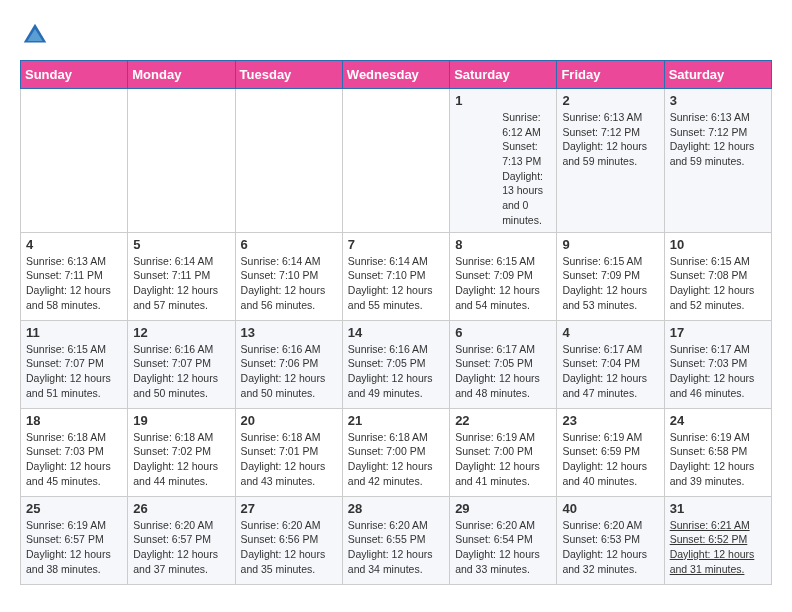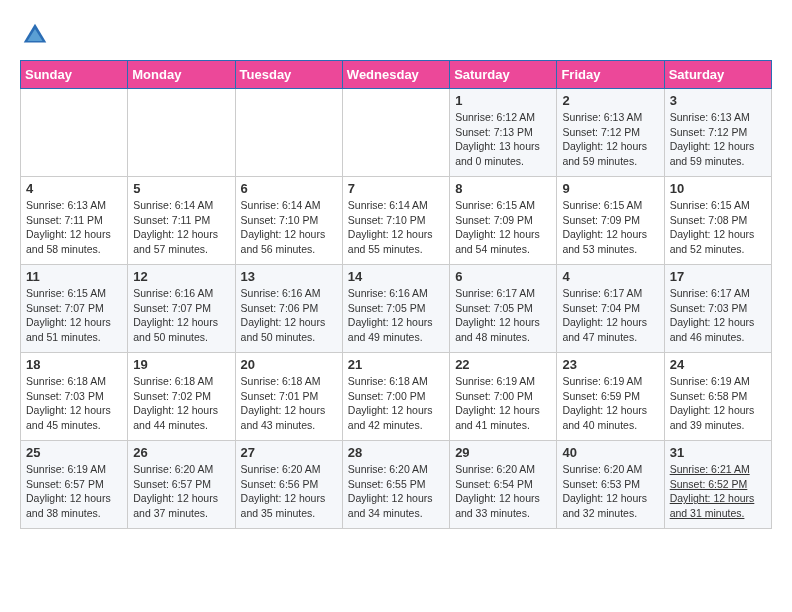--- a/index.html
+++ b/index.html
@@ -130,21 +130,21 @@
       </tr>
   </thead>
   <tbody id="calendar-body">
   <tr>
         <td class="empty-cell"></td>
         <td class="empty-cell"></td>
         <td class="empty-cell"></td>
         <td class="empty-cell"></td>
         <td>
           <span class="day-num">1</span>
-          <div class="day-info" style="white-space: pre-line;">Sunrise: 6:12 AM
+          <div class="day-info" style="white-space: pre-line; margin-left: 47px;">Sunrise: 6:12 AM
 Sunset: 7:13 PM
 Daylight: 13 hours
 and 0 minutes.</div>
         </td>
         <td>
           <span class="day-num">2</span>
           <div class="day-info" style="white-space: pre-line;">Sunrise: 6:13 AM
 Sunset: 7:12 PM
 Daylight: 12 hours
 and 59 minutes.</div>

